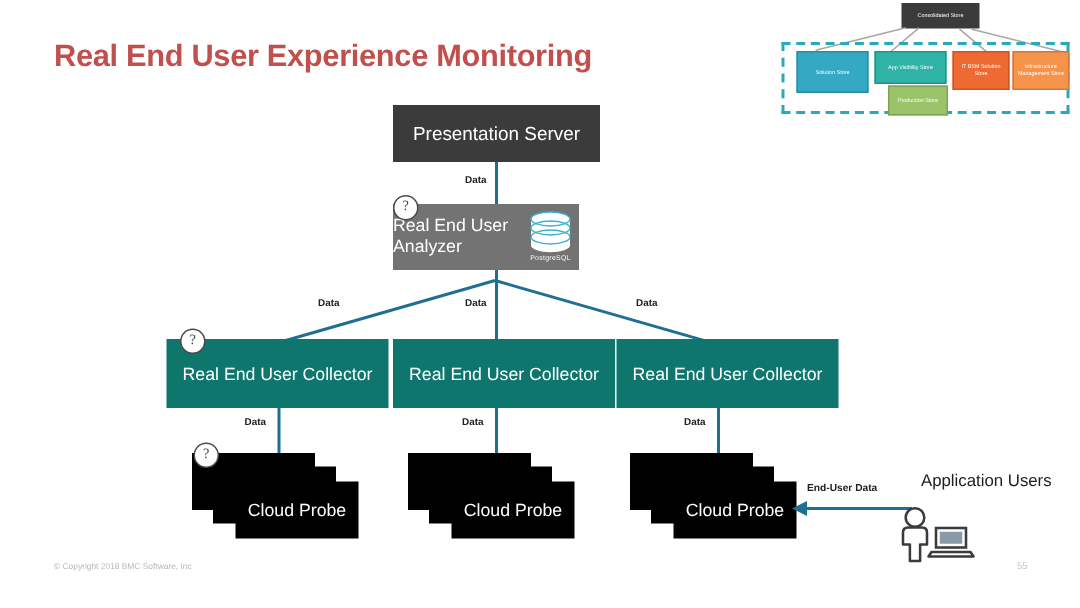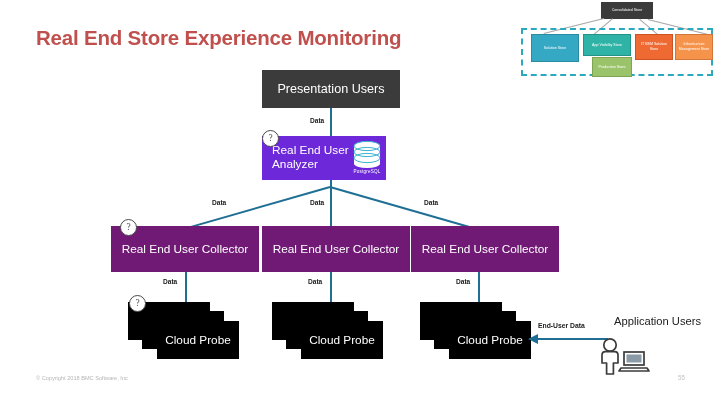--- a/index.html
+++ b/index.html
@@ -37,27 +37,27 @@
   .mb4{left:117px;top:32px;width:38px;height:26px;background:#ee6a32;border:1px solid #cf5322;}
   .mb5{left:157px;top:32px;width:38px;height:26px;background:#f5934b;border:1px solid #d4763a;}
   .mini-line{position:absolute;background:#a6a6a6;height:1px;transform-origin:0 0;}
 
   
   .pres{
     position:absolute;left:262px;top:70px;width:138px;height:38px;background:#3b3b3b;
     color:#ffffff;font-size:12.6px;display:flex;align-items:center;justify-content:center;
   }
   .analyzer{
-    position:absolute;left:262px;top:136px;width:124px;height:44px;background:#6d28d9;
+    position:absolute;left:262px;top:136px;width:124px;height:44px;background:#737373;
     color:#ffffff;font-size:11.8px;line-height:1.18;
-    display:flex;align-items:center;padding-left:10px;box-sizing:border-box;
+    display:flex;align-items:center;padding-left:0;box-sizing:border-box;
   }
   .analyzer .alabel{width:78px;}
   .collector{
-    position:absolute;top:226px;width:148px;height:46px;background:#701a75;
+    position:absolute;top:226px;width:148px;height:46px;background:#0f766e;
     color:#ffffff;font-size:11.8px;line-height:1.2;text-align:center;
     display:flex;align-items:center;justify-content:center;
   }
   .c1{left:111px;}
   .c2{left:262px;}
   .c3{left:411px;}
 
   
   .stack{position:absolute;top:302px;width:120px;height:58px;}
   .s1{left:128px;}
@@ -106,40 +106,40 @@
 
   
   .copy{position:absolute;left:36px;top:375px;font-size:5.6px;color:#b6b6b6;}
   .pageno{position:absolute;left:678px;top:374px;font-size:6.4px;color:#c3c3c3;}
 </style>
 </head>
 <body>
 
 <div class="slide">
 
-  <div class="title">Real End Store Experience Monitoring</div>
+  <div class="title">Real End User Experience Monitoring</div>
 
   <div class="mini">
     <div class="mini-top">Consolidated Store</div>
 
     <div class="mini-line" style="left:86px;top:17px;width:62px;transform:rotate(166deg);"></div>
     <div class="mini-line" style="left:95px;top:17px;width:26px;transform:rotate(140deg);"></div>
     <div class="mini-line" style="left:122px;top:17px;width:26px;transform:rotate(40deg);"></div>
     <div class="mini-line" style="left:130px;top:17px;width:62px;transform:rotate(14deg);"></div>
 
     <div class="mini-dash"></div>
 
     <div class="mini-box mb1">Solution Store</div>
     <div class="mini-box mb2">App Visibility Store</div>
     <div class="mini-box mb3">Production Store</div>
     <div class="mini-box mb4">IT BSM Solution Store</div>
     <div class="mini-box mb5">Infrastructure Management Store</div>
   </div>
 
-  <div class="pres">Presentation Users</div>
+  <div class="pres">Presentation Server</div>
 
   <div class="vline" style="left:330px;top:108px;height:28px;"></div>
   <div class="dlabel" style="left:310px;top:117px;">Data</div>
 
   <div class="analyzer">
     <span class="alabel">Real End User Analyzer</span>
   </div>
 
   <div class="dbicon">
     <svg width="38" height="32" viewBox="0 0 38 32" aria-hidden="true">

